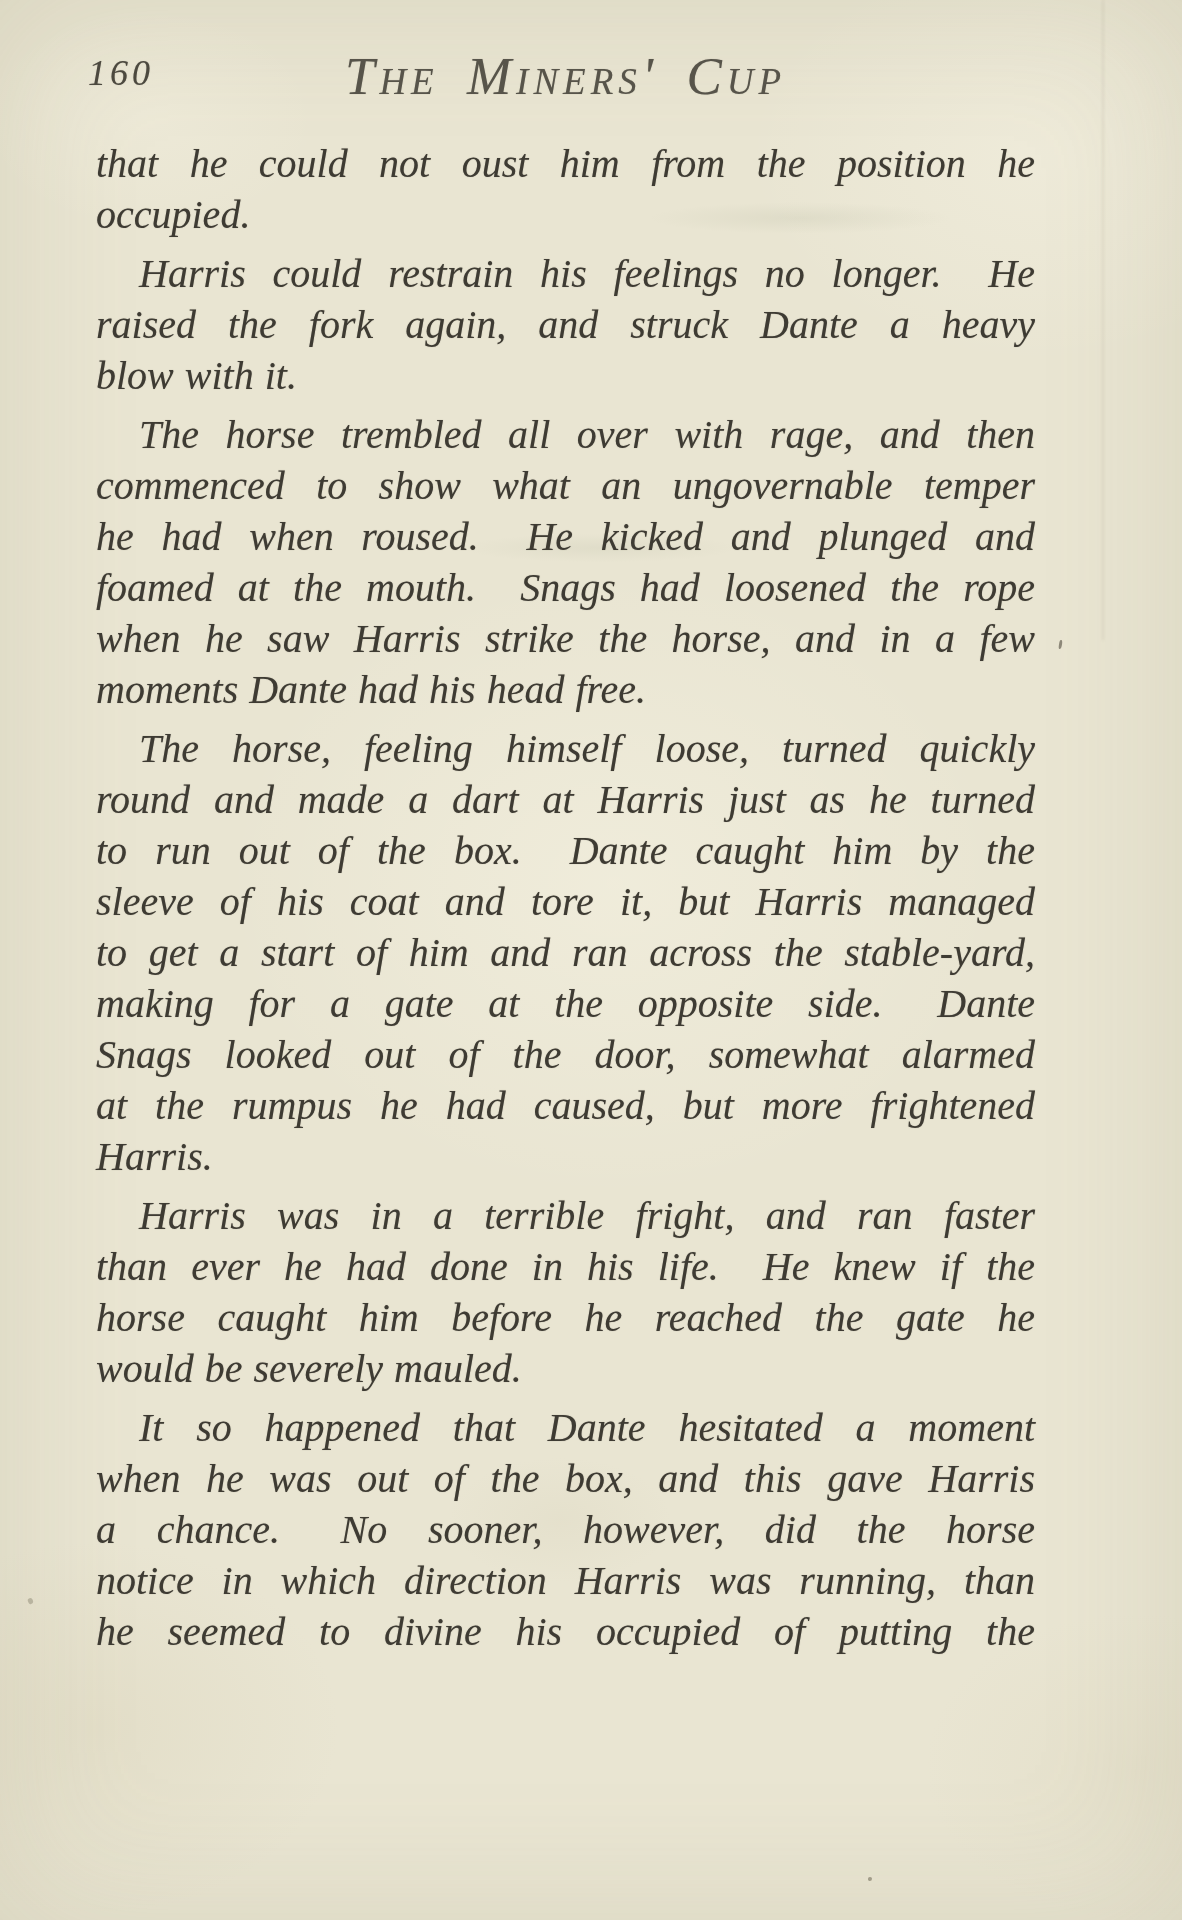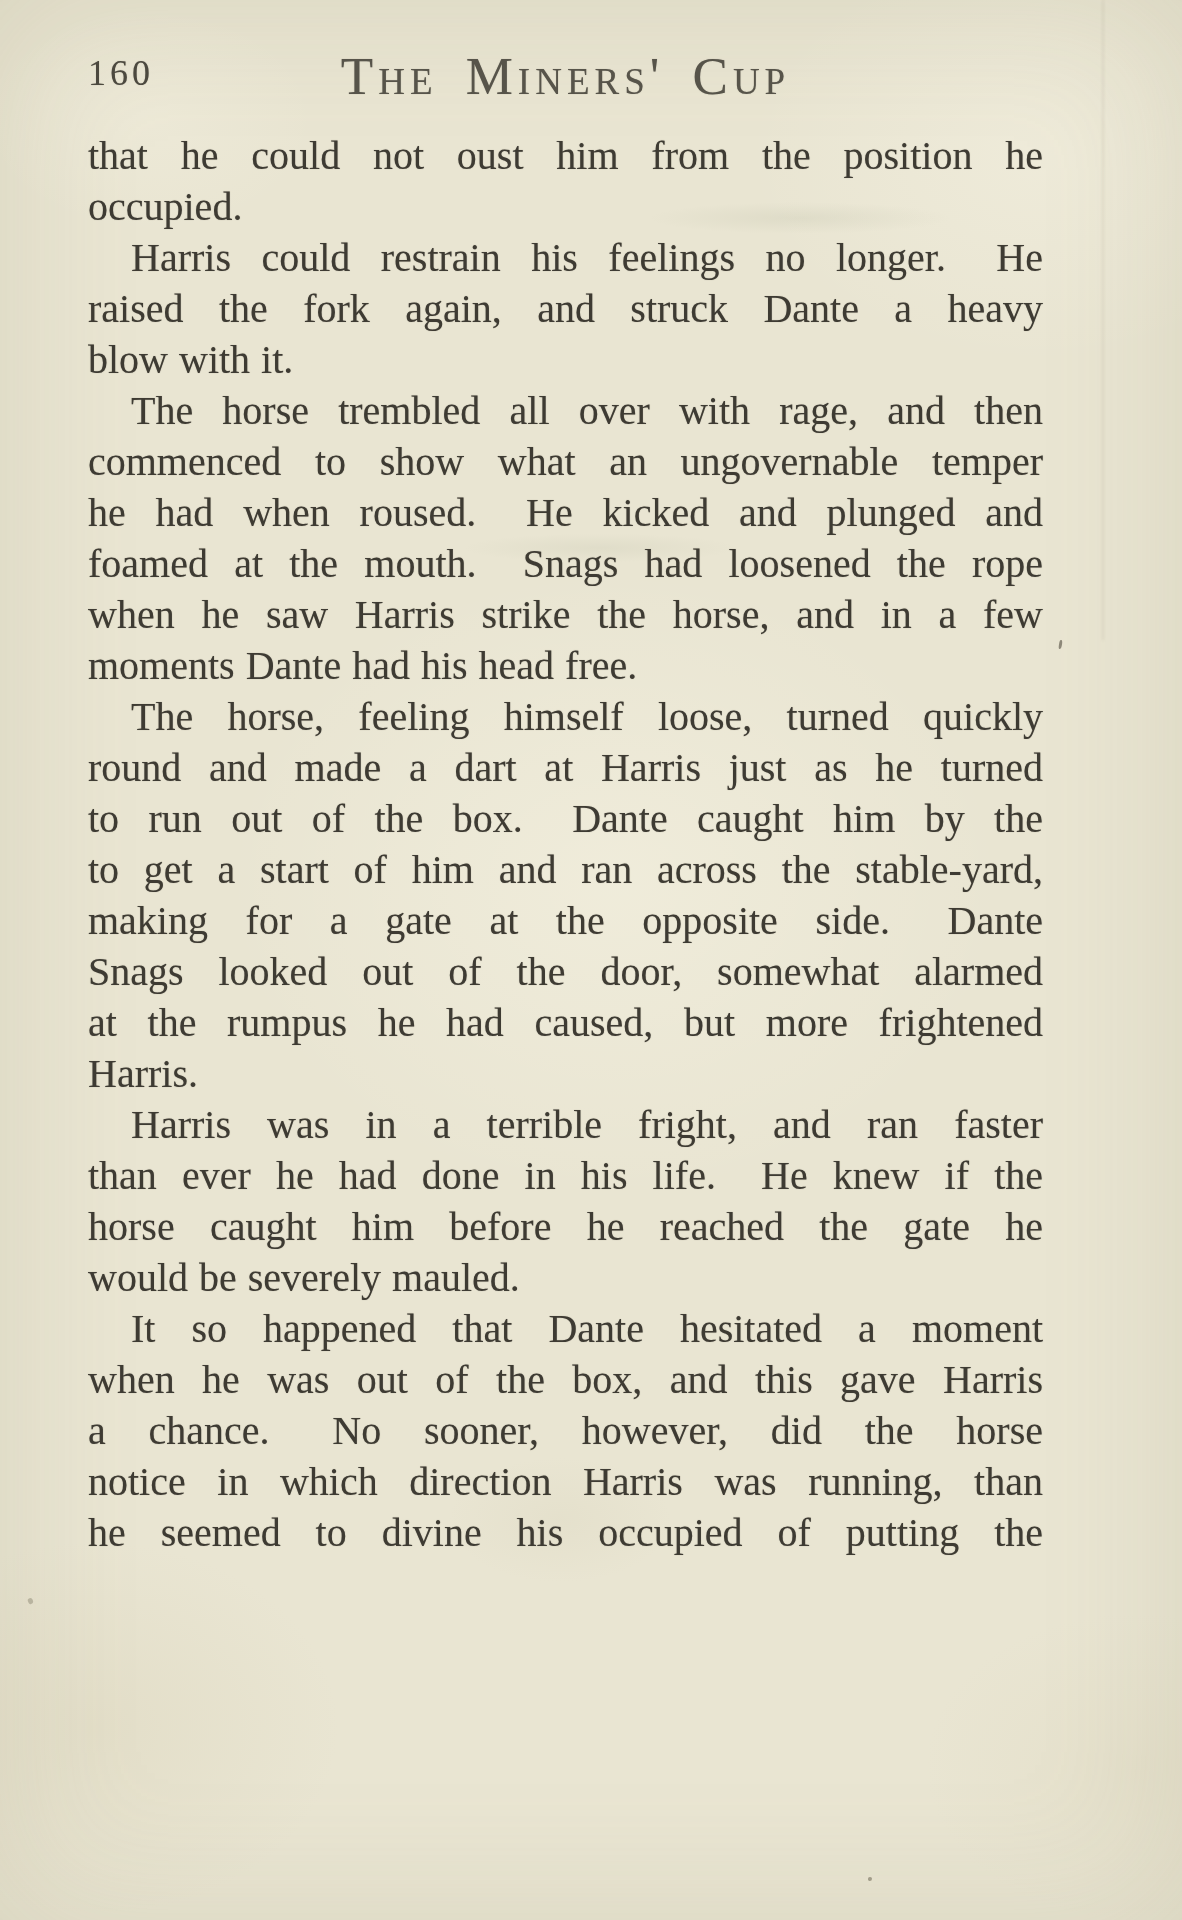--- a/index.html
+++ b/index.html
@@ -18,20 +18,21 @@
   .page {
     position: absolute;
     inset: 0;
     background:
       radial-gradient(ellipse 520px 420px at 52% 46%, rgba(255,252,238,0.30), rgba(255,252,238,0) 75%),
       radial-gradient(ellipse 420px 300px at 88% 8%, rgba(252,249,236,0.28), rgba(252,249,236,0) 70%),
       radial-gradient(ellipse 340px 260px at 8% 90%, rgba(205,197,166,0.22), rgba(205,197,166,0) 72%),
       radial-gradient(ellipse 300px 220px at 96% 92%, rgba(210,202,172,0.18), rgba(210,202,172,0) 70%),
       #e9e5d2;
     box-shadow: inset 0 0 140px rgba(146,136,104,0.18);
+    font-style: italic;
   }
 
   
   .show-through {
     position: absolute;
     inset: 0;
     pointer-events: none;
     background:
       radial-gradient(ellipse 210px 22px at 800px 218px, rgba(148,154,128,0.13), rgba(148,154,128,0) 72%),
       radial-gradient(ellipse 190px 20px at 600px 548px, rgba(148,154,128,0.11), rgba(148,154,128,0) 72%),
@@ -93,21 +94,21 @@
     position: absolute;
     left: 88px;
     top: 130px;
     width: 955px;
     font-size: 40px;
     line-height: 51px;
     color: #3e3b33;
     text-shadow: 0 0 1px rgba(62,59,51,0.38);
     word-spacing: 1px;
   }
-  .paragraph { margin: 0; }
+  .paragraph { margin: 8px; }
   .line {
     text-align: justify;
     text-align-last: justify;
     white-space: normal;
   }
   .line.indent { text-indent: 43px; }
   .line.para-end { text-align-last: left; }
 </style>
 </head>
 <body>
@@ -139,20 +140,21 @@
         <div class="line">commenced to show what an ungovernable temper</div>
         <div class="line">he had when roused.  He kicked and plunged and</div>
         <div class="line">foamed at the mouth.  Snags had loosened the rope</div>
         <div class="line">when he saw Harris strike the horse, and in a few</div>
         <div class="line para-end">moments Dante had his head free.</div>
       </div>
       <div class="paragraph">
         <div class="line indent">The horse, feeling himself loose, turned quickly</div>
         <div class="line">round and made a dart at Harris just as he turned</div>
         <div class="line">to run out of the box.  Dante caught him by the</div>
+        <div class="line">sleeve of his coat and tore it, but Harris managed</div>
         <div class="line">to get a start of him and ran across the stable-yard,</div>
         <div class="line">making for a gate at the opposite side.  Dante</div>
         <div class="line">Snags looked out of the door, somewhat alarmed</div>
         <div class="line">at the rumpus he had caused, but more frightened</div>
         <div class="line para-end">Harris.</div>
       </div>
       <div class="paragraph">
         <div class="line indent">Harris was in a terrible fright, and ran faster</div>
         <div class="line">than ever he had done in his life.  He knew if the</div>
         <div class="line">horse caught him before he reached the gate he</div>

